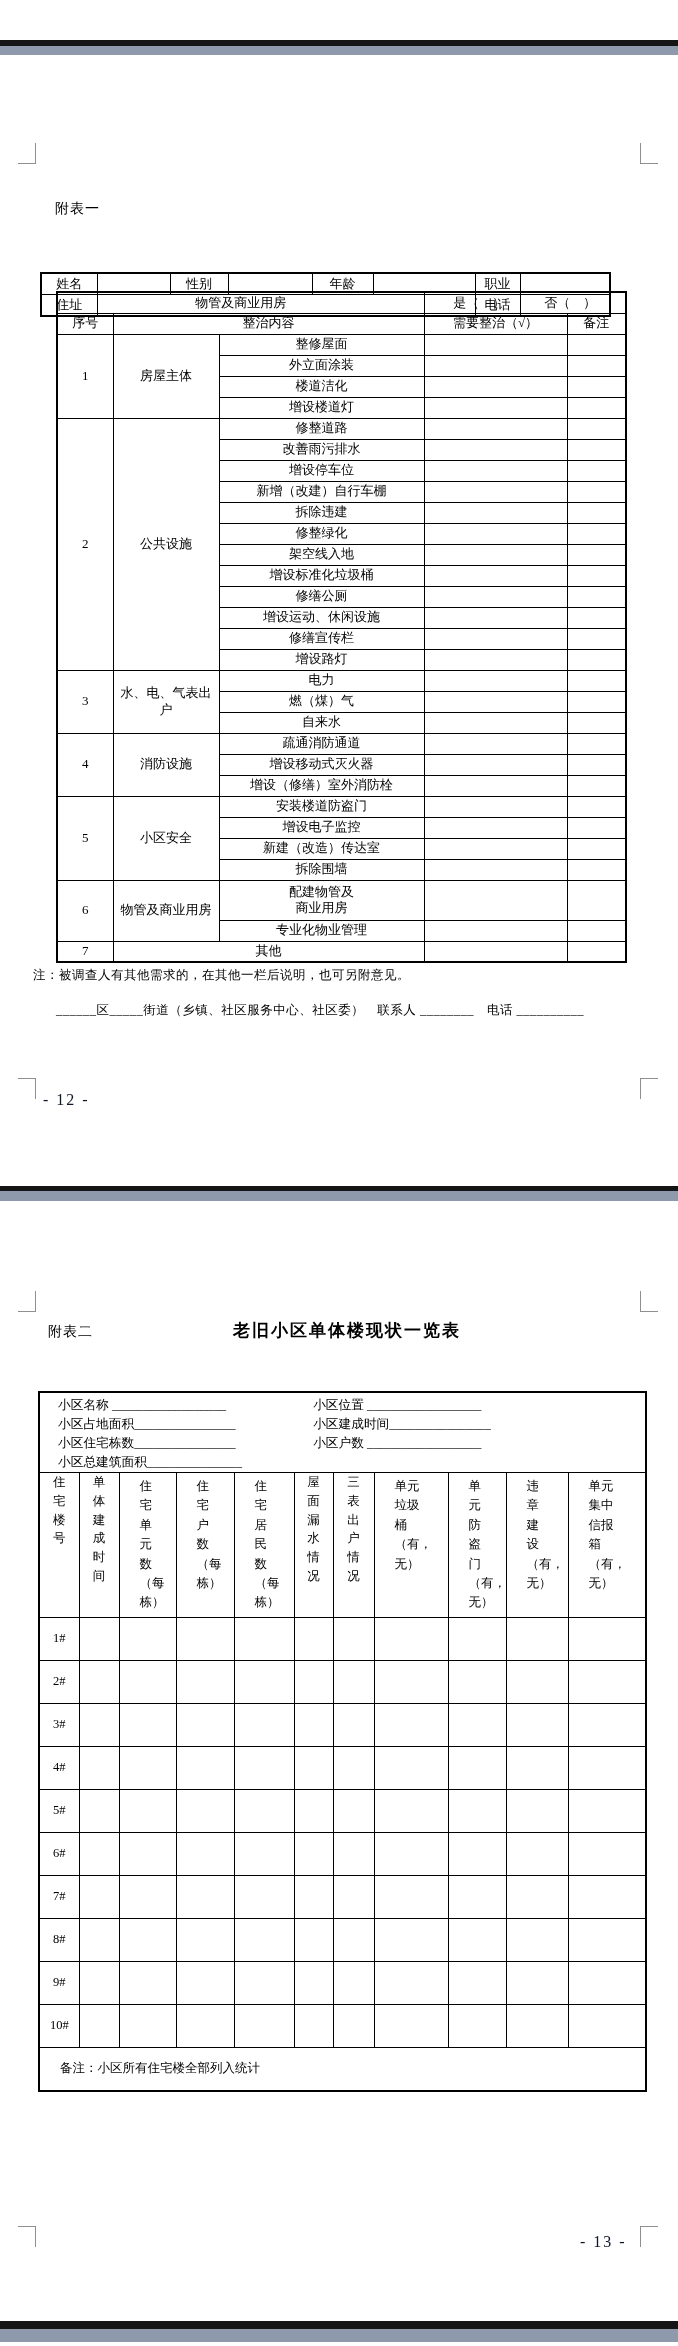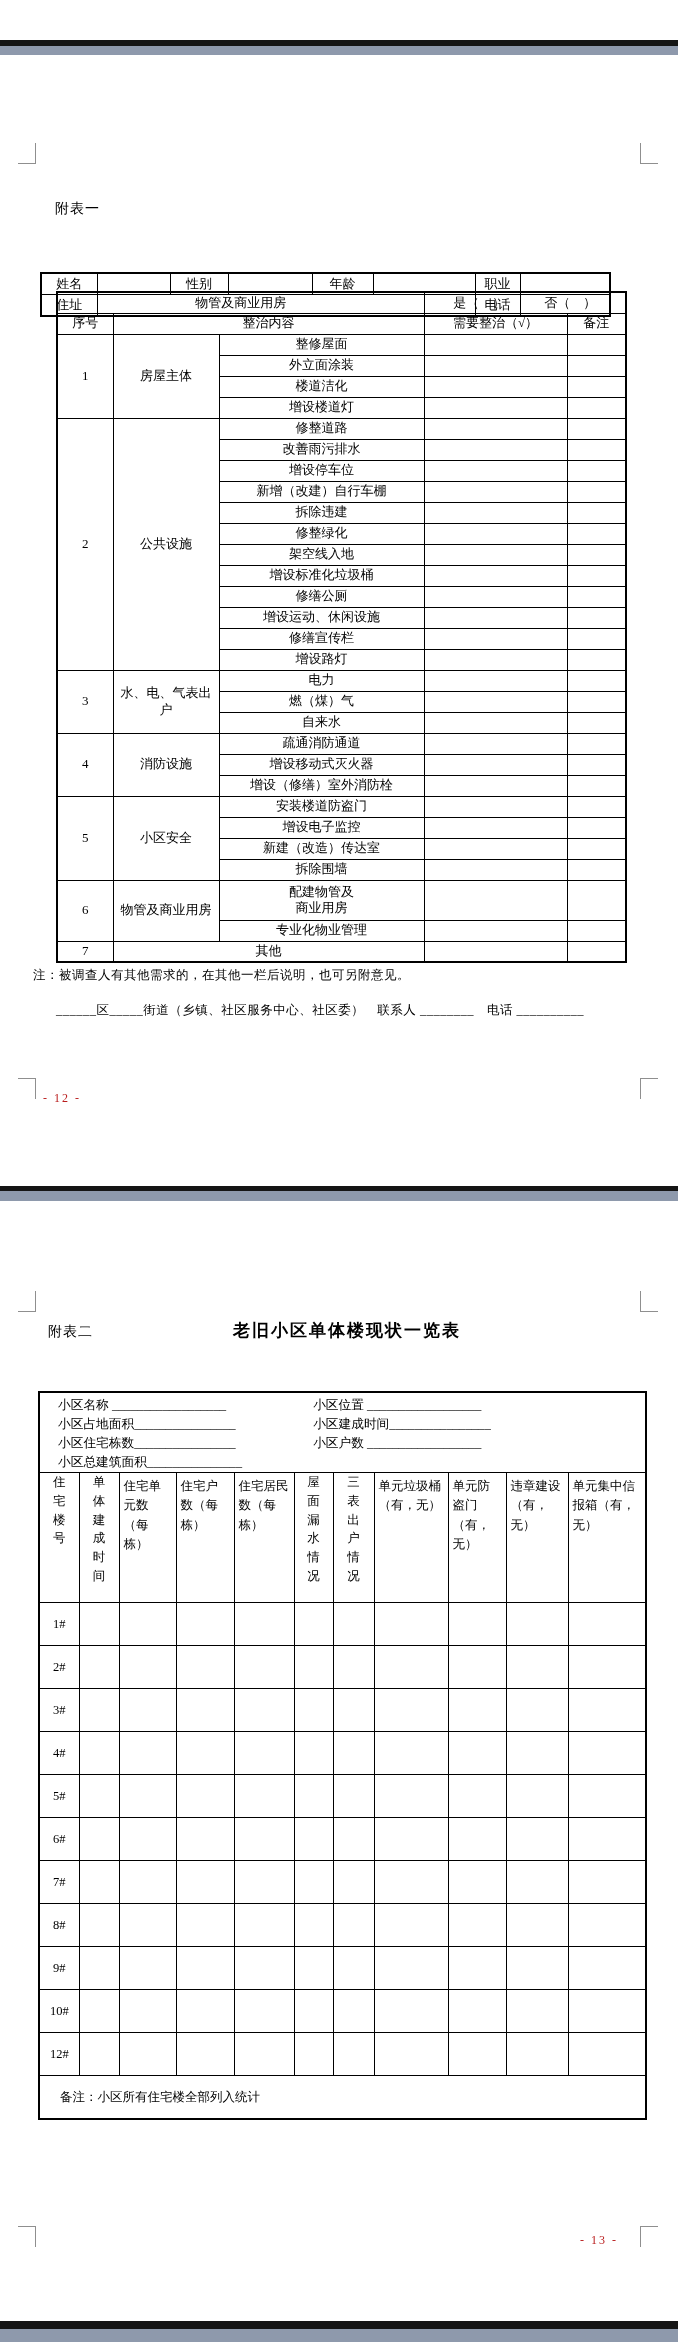--- a/index.html
+++ b/index.html
@@ -30,29 +30,29 @@
   
   .info-table{position:absolute;left:40px;top:194px;width:569px;margin-top:23px;}
   .info-table td{height:20px;font-size:13px;text-align:center;padding:0 2px;}
   .main-table{position:absolute;left:56px;top:236px;width:569px;}
   .main-table td{font-size:13px;text-align:center;padding:0 4px;white-space:pre-line;line-height:1.25;}
   .main-table tr{height:21px;}
   .main-table tr.tall{height:40px;}
 
   .note-line{position:absolute;left:33px;top:912px;font-size:12.5px;letter-spacing:.5px;}
   .contact-line{position:absolute;left:56px;top:947px;font-size:12.5px;letter-spacing:.5px;}
-  .page-num{position:absolute;font-size:12px;color:#b91c1c;letter-spacing:2px;}
+  .page-num{position:absolute;font-size:16px;color:#0f172a;letter-spacing:2px;}
 
   
   .status-table{position:absolute;left:38px;top:190px;width:607px;border-radius:27px;}
   .status-table td,.status-table th{font-size:12.5px;font-weight:normal;}
   .fields-cell{height:77px;vertical-align:top;padding:3px 0 0 18px !important;text-align:left !important;}
   .field-line{line-height:19px;font-size:12.7px;white-space:nowrap;}
   .field-left{display:inline-block;width:252px;}
-  .status-table th{height:121px;vertical-align:top;text-align:left;padding:4px 4px;line-height:1.55;}
+  .status-table th{height:121px;vertical-align:top;text-align:left;padding:4px 20px;line-height:1.55;}
   .status-table th.narrow{text-align:center;padding:0 0;}
   .vert{display:inline-block;width:14px;word-break:break-all;white-space:normal;line-height:1.5;}
   .status-table td{height:42px;padding:0 2px;}
   .row-label{text-align:center;font-size:12px;}
   .footer-cell{height:57px;vertical-align:middle;padding-left:20px !important;font-size:12.7px;}
 </style>
 </head>
 <body>
 
 <div class="screen">
@@ -470,33 +470,20 @@
             <td></td>
             <td></td>
             <td></td>
             <td></td>
             <td></td>
             <td></td>
             <td></td>
             <td></td>
           </tr>
           <tr>
-            <td class="row-label">12#</td>
-            <td></td>
-            <td></td>
-            <td></td>
-            <td></td>
-            <td></td>
-            <td></td>
-            <td></td>
-            <td></td>
-            <td></td>
-            <td></td>
-          </tr>
-          <tr>
             <td colspan="11" class="footer-cell">备注：小区所有住宅楼全部列入统计</td>
           </tr>
         </tbody>
     </table>
 
     <div class="corner bl" style="left:18px;top:1025px"></div>
     <div class="corner br" style="left:640px;top:1025px"></div>
     <div class="page-num" style="left:580px;top:1032px">- 13 -</div>
   </div>
 

